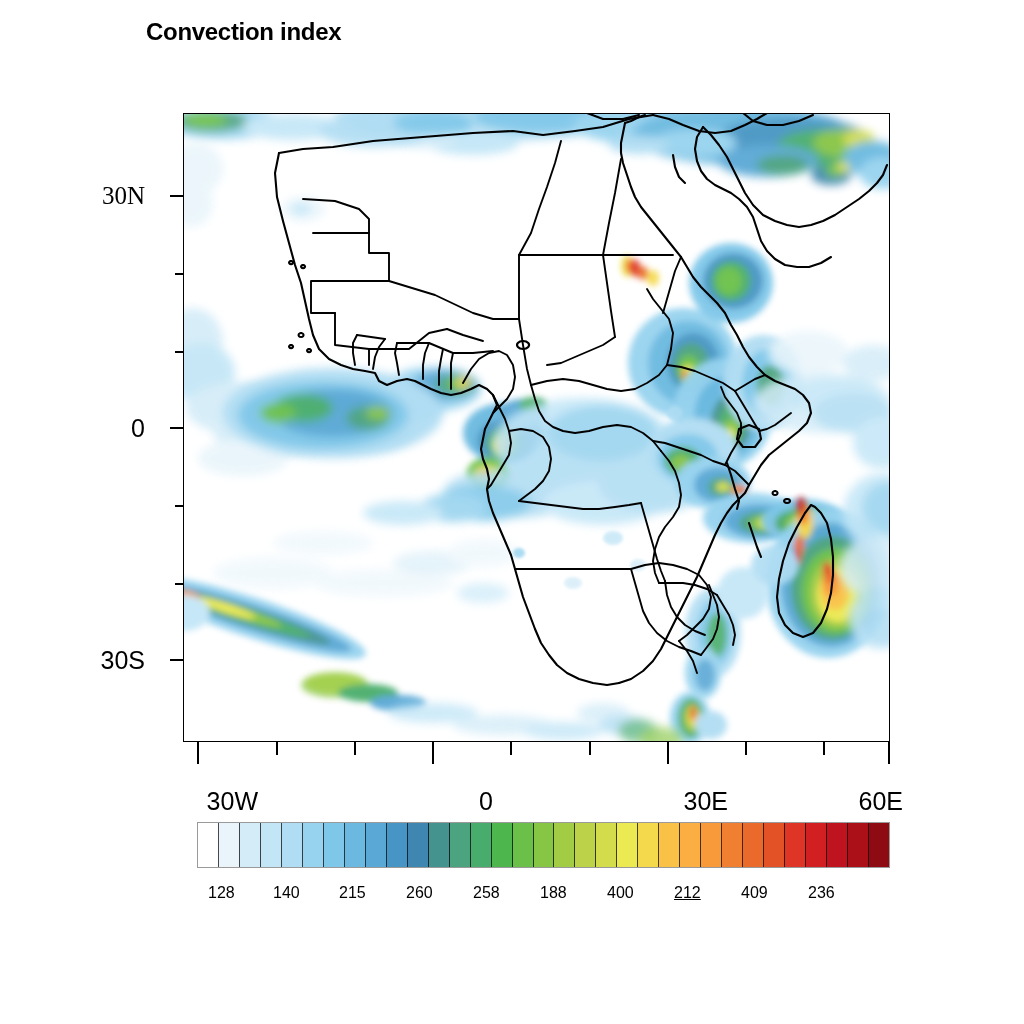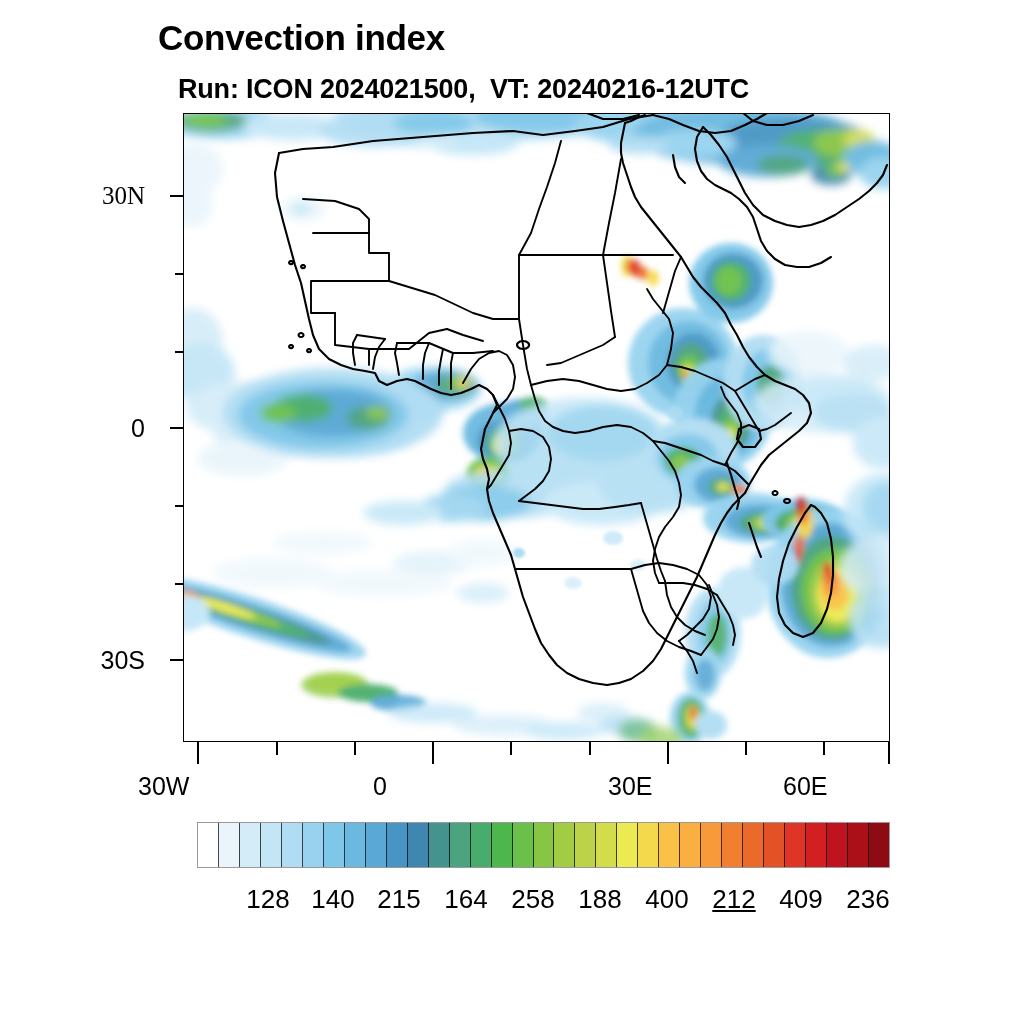--- a/index.html
+++ b/index.html
@@ -1,46 +1,45 @@
 <!DOCTYPE html>
 <html><head>
 <meta charset="utf-8">
 <style>
   html,body{margin:0;padding:0;background:#ffffff;}
   body{width:1024px;height:1024px;overflow:hidden;
        font-family:"Liberation Sans", sans-serif;color:#000;}
   #root{position:relative;width:1024px;height:1024px;background:#fff;}
 
   .ttl{position:absolute;font-weight:bold;white-space:pre;}
-  #title-main{left:158px;top:18px;font-size:35px;letter-spacing:-0.3px;}
+  #title-main{left:146px;top:18px;font-size:24px;letter-spacing:-0.3px;}
   #title-sub{left:178px;top:74px;font-size:27px;letter-spacing:-0.2px;}
 
   #plot{position:absolute;left:183px;top:113px;width:707px;height:629px;
         background:#fff;box-sizing:border-box;overflow:hidden;}
   #plot svg{display:block;}
   #frame{position:absolute;left:183px;top:113px;width:707px;height:629px;
          border:1.6px solid #000;box-sizing:border-box;pointer-events:none;}
 
   .tk{position:absolute;background:#000;}
   .ylab{position:absolute;font-size:25px;text-align:right;white-space:nowrap;}
-  .xlab{position:absolute;font-size:25px;text-align:left;white-space:nowrap;}
+  .xlab{position:absolute;font-size:25px;text-align:right;white-space:nowrap;margin-top:15px;}
 
   #cbar{position:absolute;left:197px;top:822px;width:693px;height:46px;
         display:flex;border:1px solid #9a9a9a;box-sizing:border-box;background:#fff;}
   #cbar .cell{flex:1 1 0;height:100%;border-right:1px solid rgba(0,0,0,.72);box-sizing:border-box;}
   #cbar .cell:last-child{border-right:none;}
-  .cblab{position:absolute;font-size:26px;text-align:center;white-space:nowrap;top:884px;}
+  .cblab{position:absolute;font-size:16px;text-align:left;white-space:nowrap;top:884px;}
 </style>
 </head>
 <body>
 
 <div id="root">
 
   <div class="ttl" id="title-main">Convection index</div>
-  <div class="ttl" id="title-sub">Run: ICON 2024021500,  VT: 20240216-12UTC</div>
 
   <div id="plot">
     <svg width="707" height="629" viewBox="0 0 707 629">
       <defs>
 
         <filter id="soft" x="-40%" y="-40%" width="180%" height="180%">
           <feGaussianBlur stdDeviation="5"></feGaussianBlur>
         </filter>
         <filter id="soft2" x="-40%" y="-40%" width="180%" height="180%">
           <feGaussianBlur stdDeviation="3"></feGaussianBlur>
@@ -520,21 +519,21 @@
       <div class="cell" style="background: rgb(222, 53, 38);"></div>
       <div class="cell" style="background: rgb(209, 31, 34);"></div>
       <div class="cell" style="background: rgb(191, 20, 32);"></div>
       <div class="cell" style="background: rgb(171, 16, 25);"></div>
       <div class="cell" style="background: rgb(143, 11, 20);"></div>
     </div>
 
   <div class="cblab" style="left:208px;width:120px;">128</div>
   <div class="cblab" style="left:273px;width:120px;">140</div>
   <div class="cblab" style="left:339px;width:120px;">215</div>
-  <div class="cblab" style="left:406px;width:120px;">164</div>
+  <div class="cblab" style="left:406px;width:120px;">260</div>
   <div class="cblab" style="left:473px;width:120px;">258</div>
   <div class="cblab" style="left:540px;width:120px;">188</div>
   <div class="cblab" style="left:607px;width:120px;">400</div>
   <div class="cblab" style="left:674px;width:120px;text-decoration:underline;">212</div>
   <div class="cblab" style="left:741px;width:120px;">409</div>
   <div class="cblab" style="left:808px;width:120px;">236</div>
 
 </div>
 
 </body></html>

